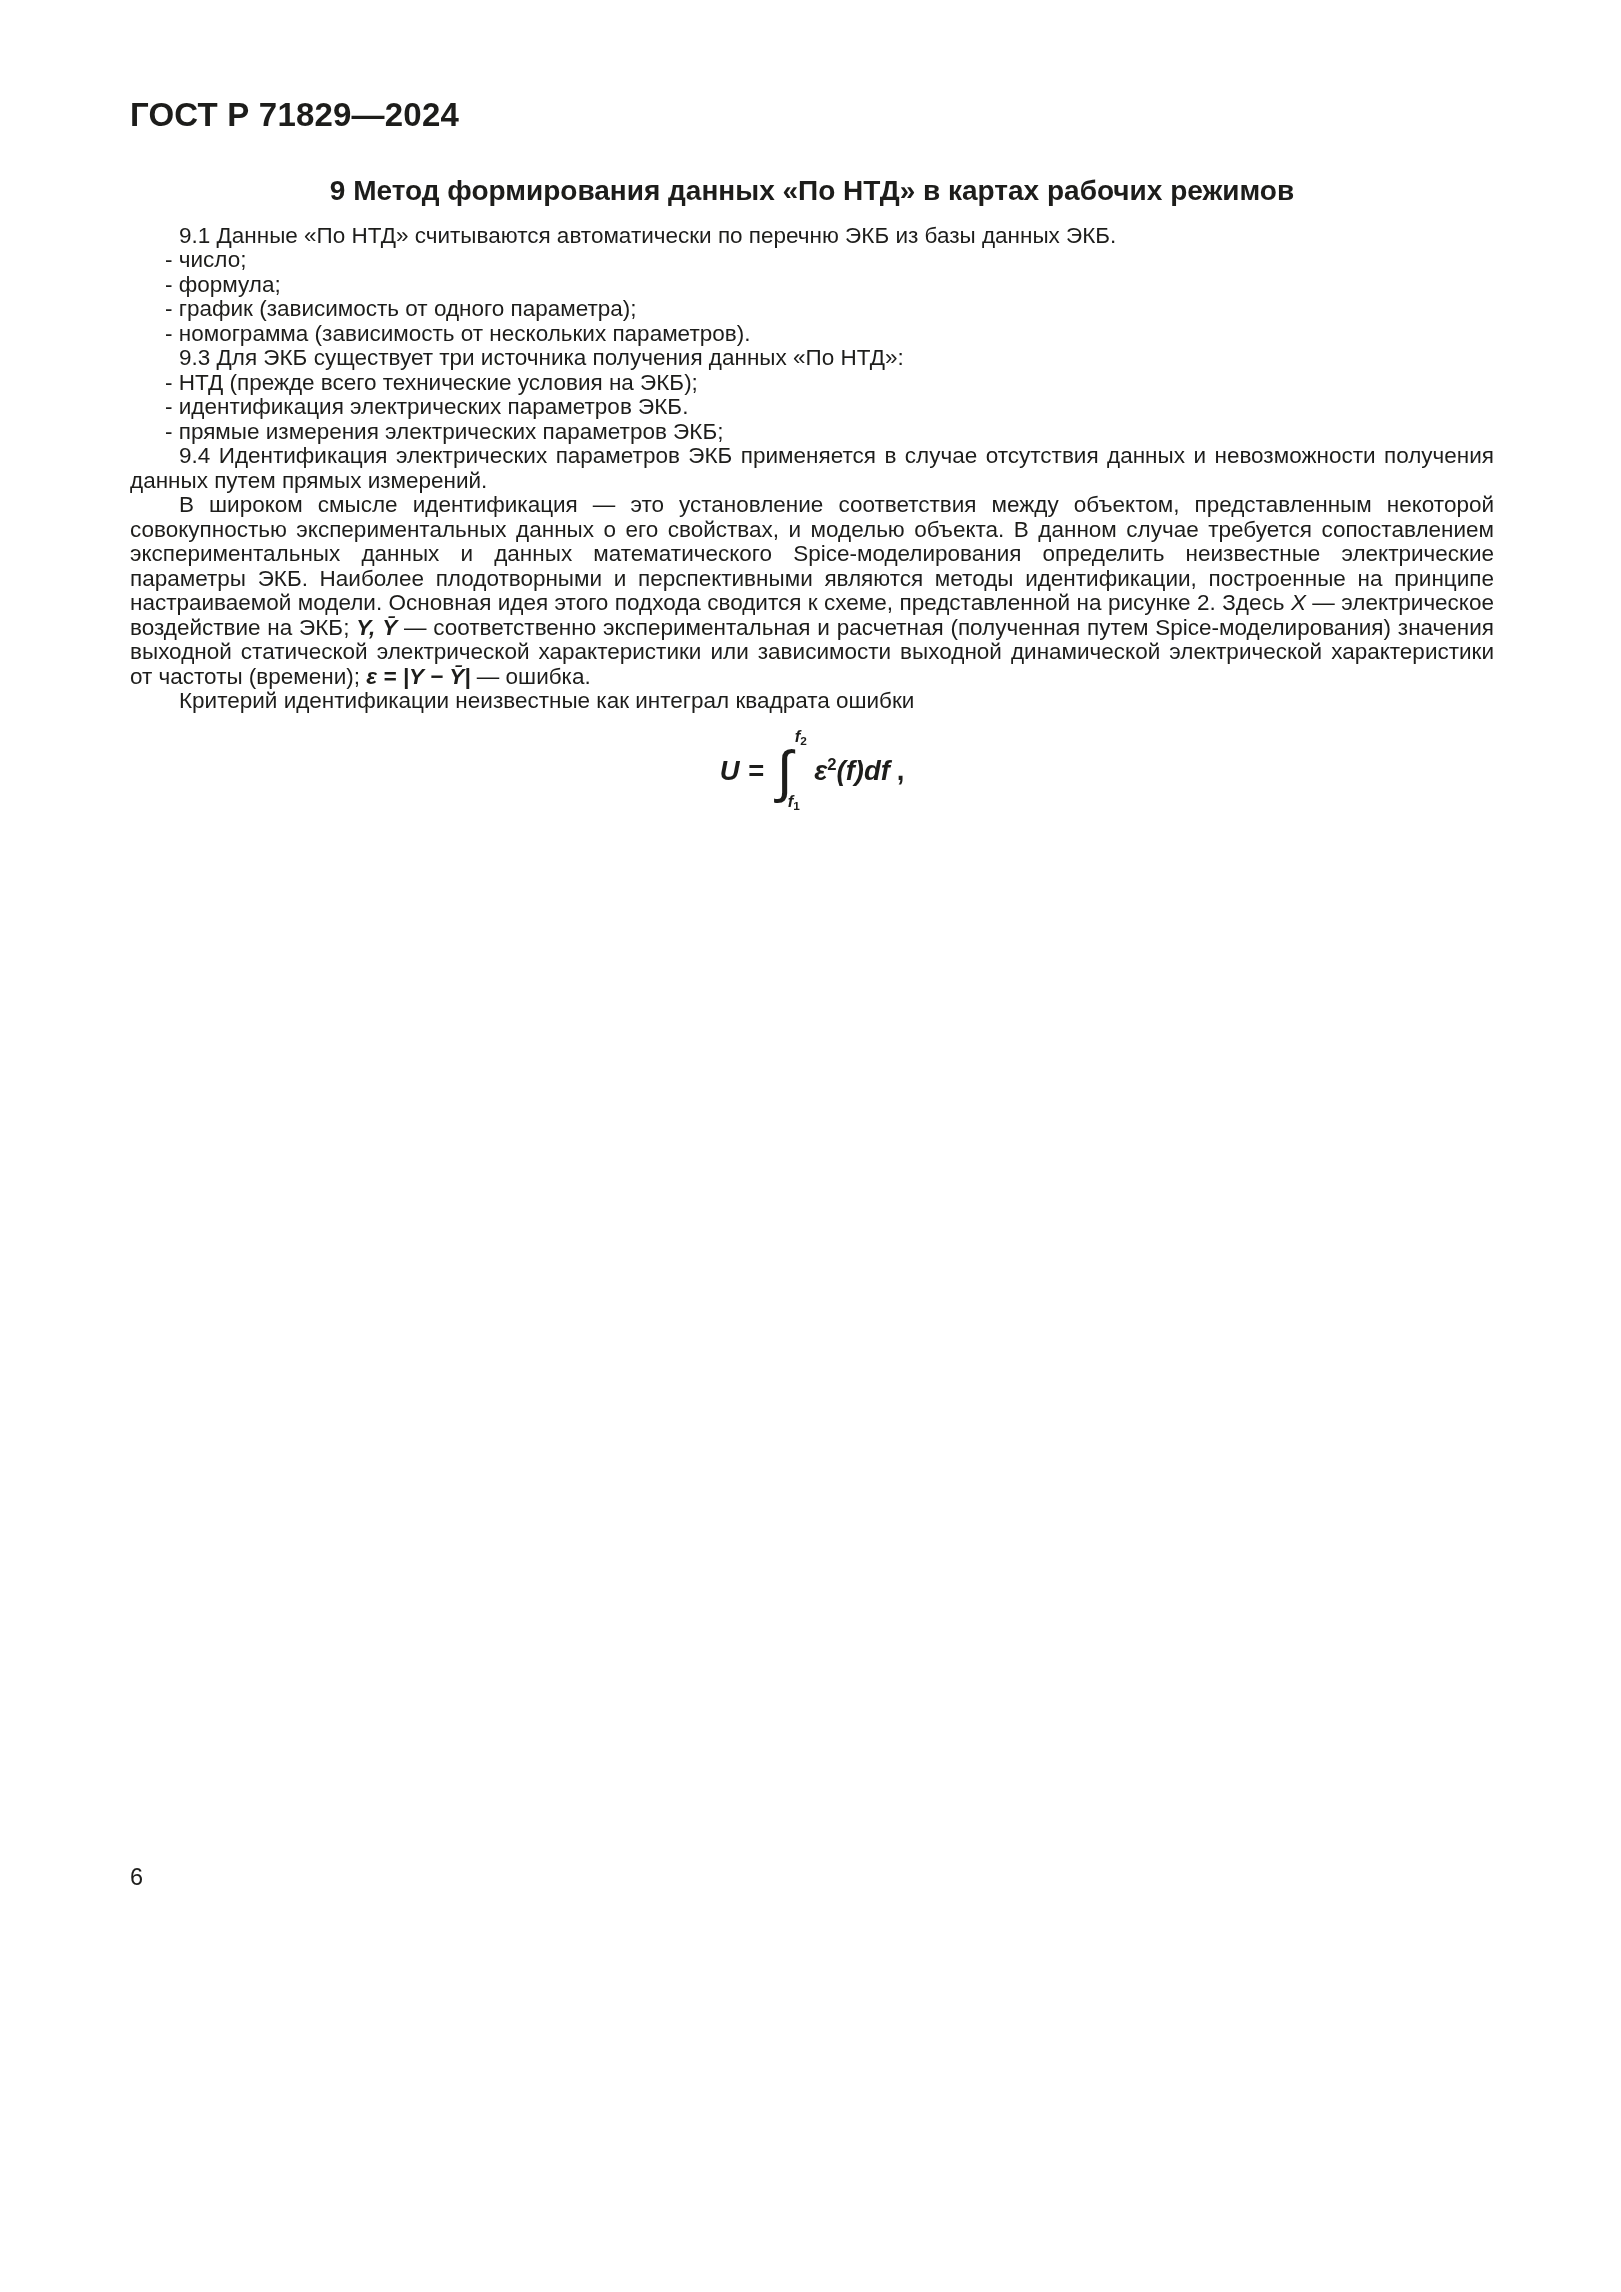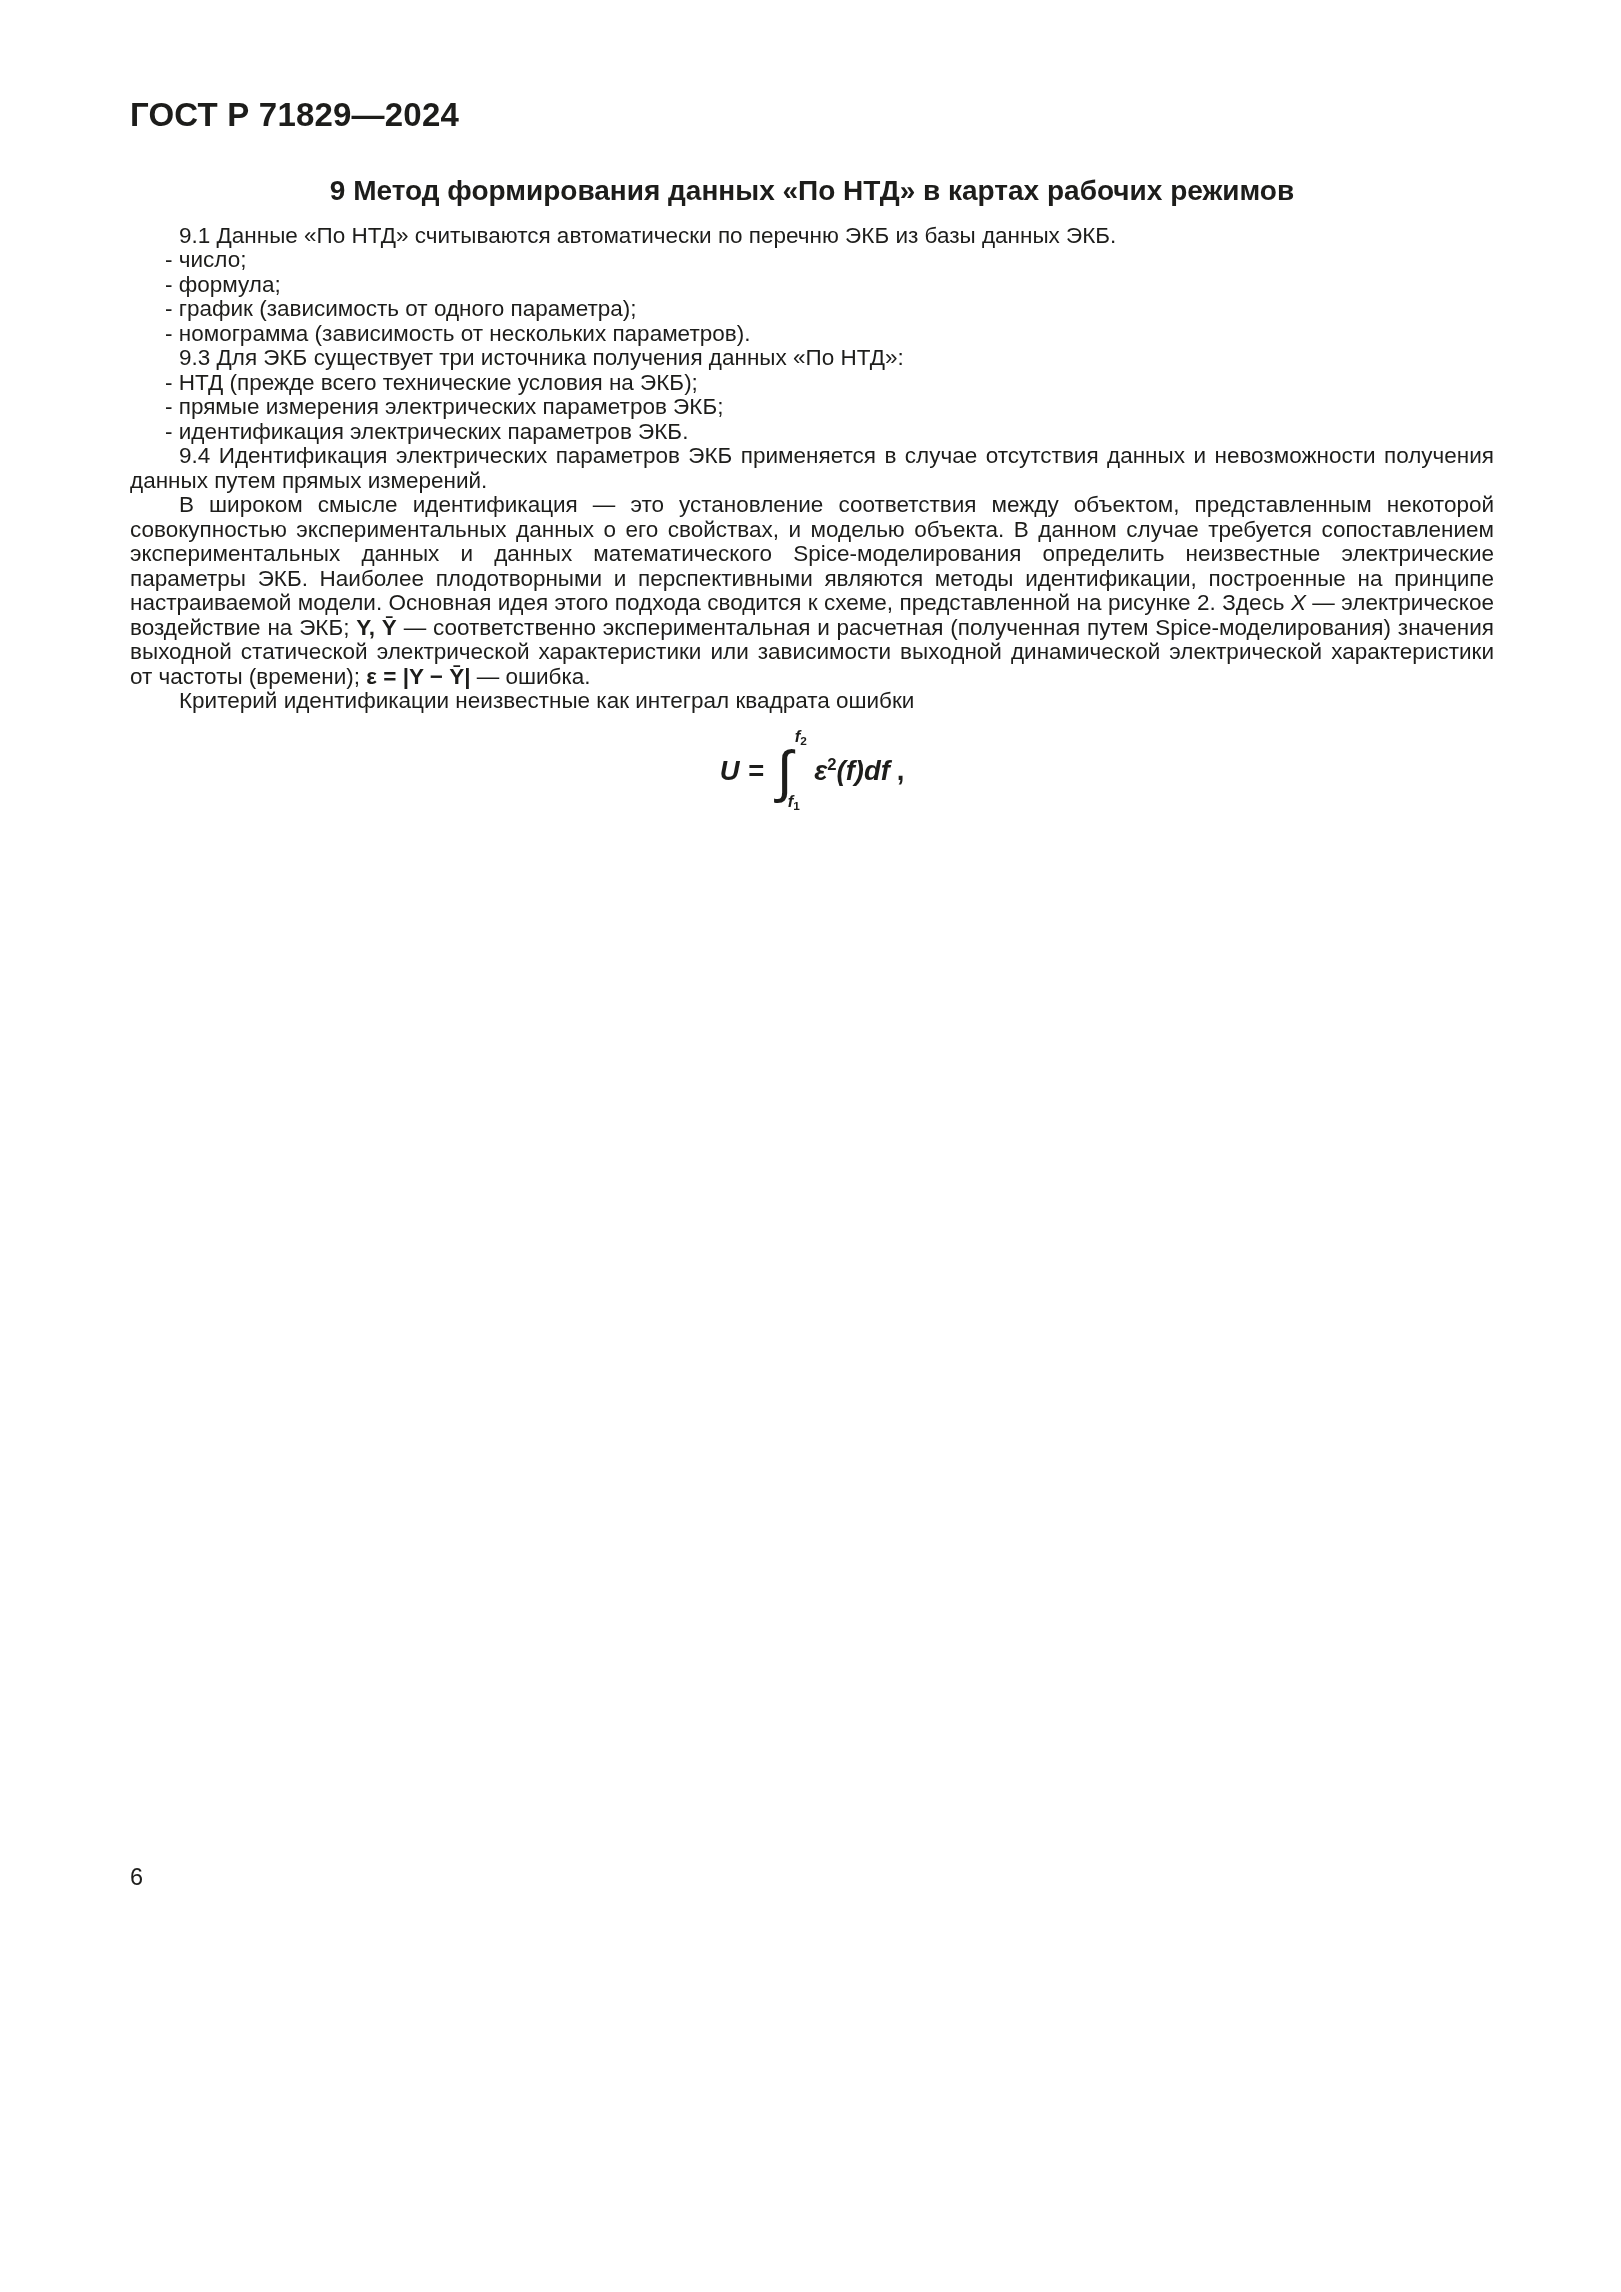--- a/index.html
+++ b/index.html
@@ -35,21 +35,21 @@
     font-size: 22.5px;
     line-height: 24.5px;
   }
   .indent { text-indent: 49px; }
   .justify { text-align: justify; hyphens: auto; }
   .list-item { padding-left: 35px; }
   .where-line-2 { margin-left: 135px; }
 
   
   .r-i  { font-style: italic; }
-  .r-bi { font-weight: 700; }
+  .r-bi { font-weight: 700; font-style: italic; }
   .r-sub { font-size: 0.7em; vertical-align: -0.25em; }
 
   
   .formula-row {
     display: flex;
     justify-content: center;
     align-items: center;
     min-height: 98px;
     margin: 7.8px 0 3.9px 0;
   }
@@ -110,22 +110,22 @@
     <p class="para indent">9.1 Данные «По НТД» считываются автоматически по перечню ЭКБ из базы данных ЭКБ.</p>
 
     <p class="para list-item">- число;</p>
     <p class="para list-item">- формула;</p>
     <p class="para list-item">- график (зависимость от одного параметра);</p>
     <p class="para list-item">- номограмма (зависимость от нескольких параметров).</p>
 
     <p class="para indent">9.3 Для ЭКБ существует три источника получения данных «По НТД»:</p>
 
     <p class="para list-item">- НТД (прежде всего технические условия на ЭКБ);</p>
+    <p class="para list-item">- идентификация электрических параметров ЭКБ.</p>
     <p class="para list-item">- прямые измерения электрических параметров ЭКБ;</p>
-    <p class="para list-item">- идентификация электрических параметров ЭКБ.</p>
 
     <p class="para indent justify">9.4 Идентификация электрических параметров ЭКБ применяется в случае отсутствия данных и невозможности получения данных путем прямых измерений.</p>
 
     <p class="para indent justify"><span>В широком смысле идентификация — это установление соответствия между объектом, представленным некоторой совокупностью экспериментальных данных о его свойствах, и моделью объекта. В данном случае требуется сопоставлением экспериментальных данных и данных математического Spice-моделирования определить неизвестные электрические параметры ЭКБ. Наиболее плодотворными и перспективными являются методы идентификации, построенные на принципе настраиваемой модели. Основная идея этого подхода сводится к схеме, представленной на рисунке 2. Здесь </span><span class="r-i">X</span><span> — электрическое воздействие на ЭКБ; </span><span class="r-bi">Y, Ȳ</span><span> — соответственно экспериментальная и расчетная (полученная путем Spice-моделирования) значения выходной статической электрической характеристики или зависимости выходной динамической электрической характеристики от частоты (времени); </span><span class="r-bi">ε = |Y − Ȳ|</span><span> — ошибка.</span></p>
 
     <p class="para indent">Критерий идентификации неизвестные как интеграл квадрата ошибки</p>
 
     <div class="formula-row">
       <span class="f-expr">
         <span class="f-u">U</span>

